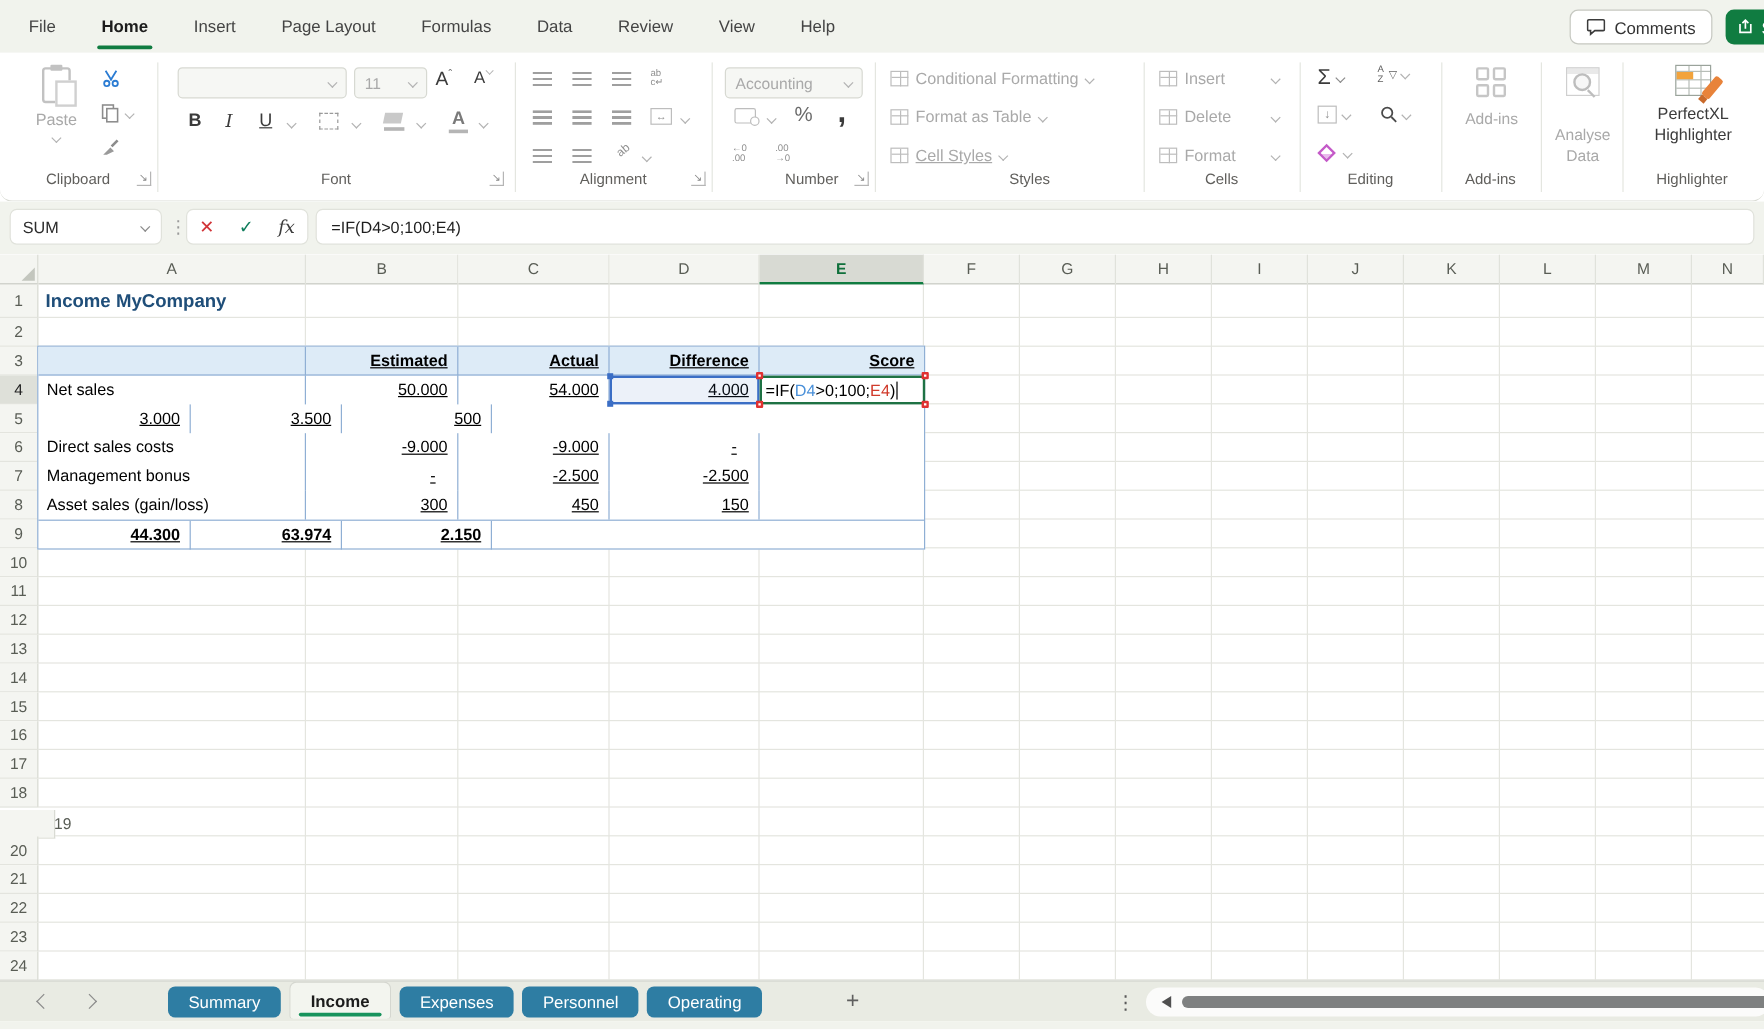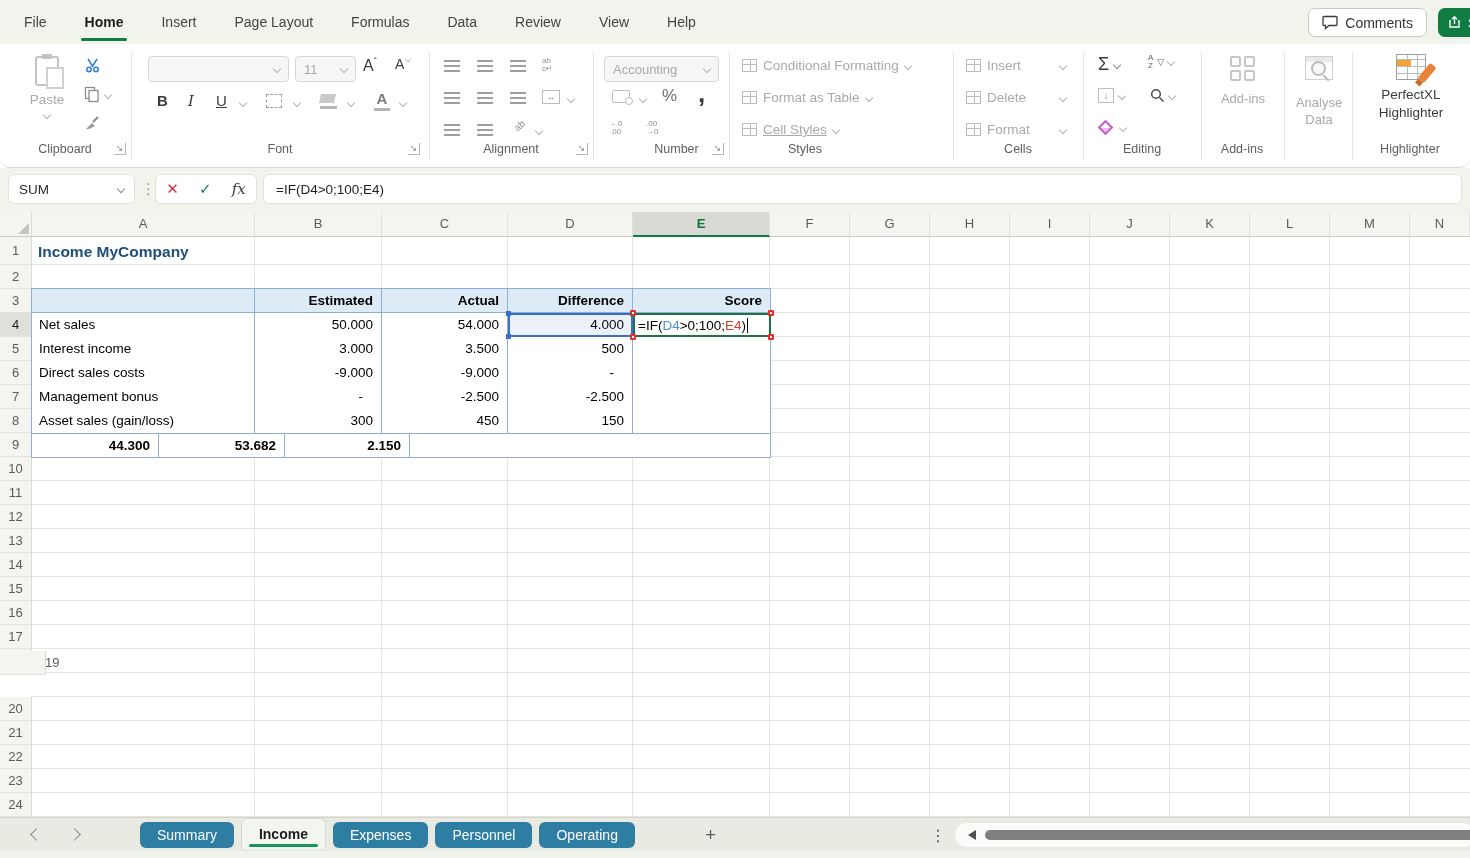--- a/index.html
+++ b/index.html
@@ -83,21 +83,21 @@
   .hline { position:absolute; left:32px; right:0; height:1px; background:#E4E5DF; }
   .sheet-title { position:absolute; left:38px; top:27px; height:26px; line-height:26px; font-size:15.5px; font-weight:700; color:#1F4E79; white-space:nowrap; }
 
   
   .sheet-table { position:absolute; left:31px; top:76px; width:740px; height:170px; background:#fff; border:1px solid #8FAFD4; }
   .trow { position:absolute; left:0; width:738px; height:24px; display:flex; }
   .trow .tc { height:24px; line-height:23px; font-size:13.5px; color:#000; border-right:1px solid #8FAFD4; overflow:hidden; white-space:nowrap; }
   .trow .tc:last-child { border-right:none; }
   .tc.c0 { width:223px; padding-left:7px; text-align:left; }
   .tc.c1 { width:127px; } .tc.c2 { width:126px; } .tc.c3 { width:125px; } .tc.c4 { width:137px; }
-  .tc.num { text-align:right; padding-right:8px; }
+  .tc.num { text-align:right; padding-right:8px;text-decoration:underline; }
   .tc.dash { padding-right:18px; }
   .thead-row { background:#DDEBF7; border-bottom:1px solid #8FAFD4; font-weight:700; }
   .thead-row .tc { font-weight:700; }
   .total-row { border-top:1px solid #8FAFD4; }
   .total-row .tc { font-weight:700; }
 
   
   .d4-ref { position:absolute; left:476px; top:24px; width:125px; height:24px; border:2px solid #3B6EC5; background:rgba(68,114,196,.10); }
   .d4-ref i { position:absolute; width:5px; height:5px; background:#3B6EC5; }
   .d4-ref i.tl{left:-4px;top:-4px;} .d4-ref i.tr{right:-4px;top:-4px;} .d4-ref i.bl{left:-4px;bottom:-4px;} .d4-ref i.br{right:-4px;bottom:-4px;}
@@ -275,21 +275,21 @@
   <div class="txtbtn" style="left:742px;top:46px;">
     <span class="gridico"></span>
     <span>Format as Table</span>
         <span class="chv lite"></span>
   </div>
   <div class="txtbtn" style="left:742px;top:78px;text-decoration:underline;">
     <span class="gridico"></span>
     <span>Cell Styles</span>
         <span class="chv lite"></span>
   </div>
-  <div class="rlabel" style="left:805px;text-align:right;">Styles</div>
+  <div class="rlabel" style="left:858px;text-align:right;">Styles</div>
   <div class="rsep" style="left:953px;"></div>
 
   <div class="txtbtn" style="left:966px;top:14px;width:100px;">
     <span class="gridico"></span>
     <span style="flex:1;">Insert</span>
         <span class="chv lite"></span>
   </div>
   <div class="txtbtn" style="left:966px;top:46px;width:100px;">
     <span class="gridico"></span>
     <span style="flex:1;">Delete</span>
@@ -344,21 +344,21 @@
         </span>
     <span class="gray" style="font-size:13px;margin-top:9px;">Add-ins</span>
   </div>
   <div class="rlabel" style="left:1242px;">Add-ins</div>
   <div class="rsep" style="left:1284px;"></div>
 
   <div class="bigbtn" style="left:1292px;top:12px;width:54px;">
     <span class="analyse-ico">
           <i></i>
         </span>
-    <span class="gray" style="font-size:13px;margin-top:14px;line-height:17px;">
+    <span class="gray" style="font-size:13px;margin-top:24px;line-height:17px;">
       <span>Analyse</span><br><span>Data</span>
     </span>
   </div>
   <div class="rsep" style="left:1352px;"></div>
 
   <div class="bigbtn" style="left:1360px;top:10px;width:102px;">
     <span class="pxl-ico">
           <span class="pxl-pen"></span>
         </span>
     <span class="dark" style="font-size:13.5px;margin-top:6px;line-height:18px;">
@@ -452,21 +452,21 @@
         <div class="rowh" style="top: 221px; height: 24px; line-height: 24px;">9</div>
         <div class="rowh" style="top: 245px; height: 24px; line-height: 24px;">10</div>
         <div class="rowh" style="top: 269px; height: 24px; line-height: 24px;">11</div>
         <div class="rowh" style="top: 293px; height: 24px; line-height: 24px;">12</div>
         <div class="rowh" style="top: 317px; height: 24px; line-height: 24px;">13</div>
         <div class="rowh" style="top: 341px; height: 24px; line-height: 24px;">14</div>
         <div class="rowh" style="top: 365px; height: 24px; line-height: 24px;">15</div>
         <div class="rowh" style="top: 389px; height: 24px; line-height: 24px;">16</div>
         <div class="rowh" style="top: 413px; height: 24px; line-height: 24px;">17</div>
         <div class="rowh" style="top: 437px; height: 24px; line-height: 24px;">18</div>
-        <div class="rowh" style="top: 439px; height: 24px; line-height: 24px; padding-left: 45px;">19</div>
+        <div class="rowh" style="top: 463px; height: 24px; line-height: 24px; padding-left: 45px;">19</div>
         <div class="rowh" style="top: 485px; height: 24px; line-height: 24px;">20</div>
         <div class="rowh" style="top: 509px; height: 24px; line-height: 24px;">21</div>
         <div class="rowh" style="top: 533px; height: 24px; line-height: 24px;">22</div>
         <div class="rowh" style="top: 557px; height: 24px; line-height: 24px;">23</div>
         <div class="rowh" style="top: 581px; height: 24px; line-height: 24px;">24</div>
       </div>
   <div class="corner"></div>
 
   <div class="sheet-title">Income MyCompany</div>
 
@@ -480,21 +480,20 @@
             <div class="tc c4 num">Score</div>
           </div>
           <div class="trow" style="top: 24px;">
             <div class="tc c0">Net sales</div>
             <div class="tc c1 num">50.000</div>
             <div class="tc c2 num">54.000</div>
             <div class="tc c3 num">4.000</div>
             <div class="tc c4 num"></div>
           </div>
           <div class="trow" style="top: 48px;">
-            <div class="tc c0">Interest income</div>
             <div class="tc c1 num">3.000</div>
             <div class="tc c2 num">3.500</div>
             <div class="tc c3 num">500</div>
             <div class="tc c4 num"></div>
           </div>
           <div class="trow" style="top: 72px;">
             <div class="tc c0">Direct sales costs</div>
             <div class="tc c1 num">-9.000</div>
             <div class="tc c2 num">-9.000</div>
             <div class="tc c3 num dash">-</div>
@@ -509,21 +508,21 @@
           </div>
           <div class="trow" style="top: 120px;">
             <div class="tc c0">Asset sales (gain/loss)</div>
             <div class="tc c1 num">300</div>
             <div class="tc c2 num">450</div>
             <div class="tc c3 num">150</div>
             <div class="tc c4 num"></div>
           </div>
           <div class="trow total-row" style="top: 144px;">
             <div class="tc c1 num">44.300</div>
-            <div class="tc c2 num">53.682</div>
+            <div class="tc c2 num">63.974</div>
             <div class="tc c3 num">2.150</div>
             <div class="tc c4 num"></div>
           </div>
         </div>
     <div class="d4-ref">
       <i class="tl"></i>
           <i class="tr"></i>
           <i class="bl"></i>
           <i class="br"></i>
     </div>

